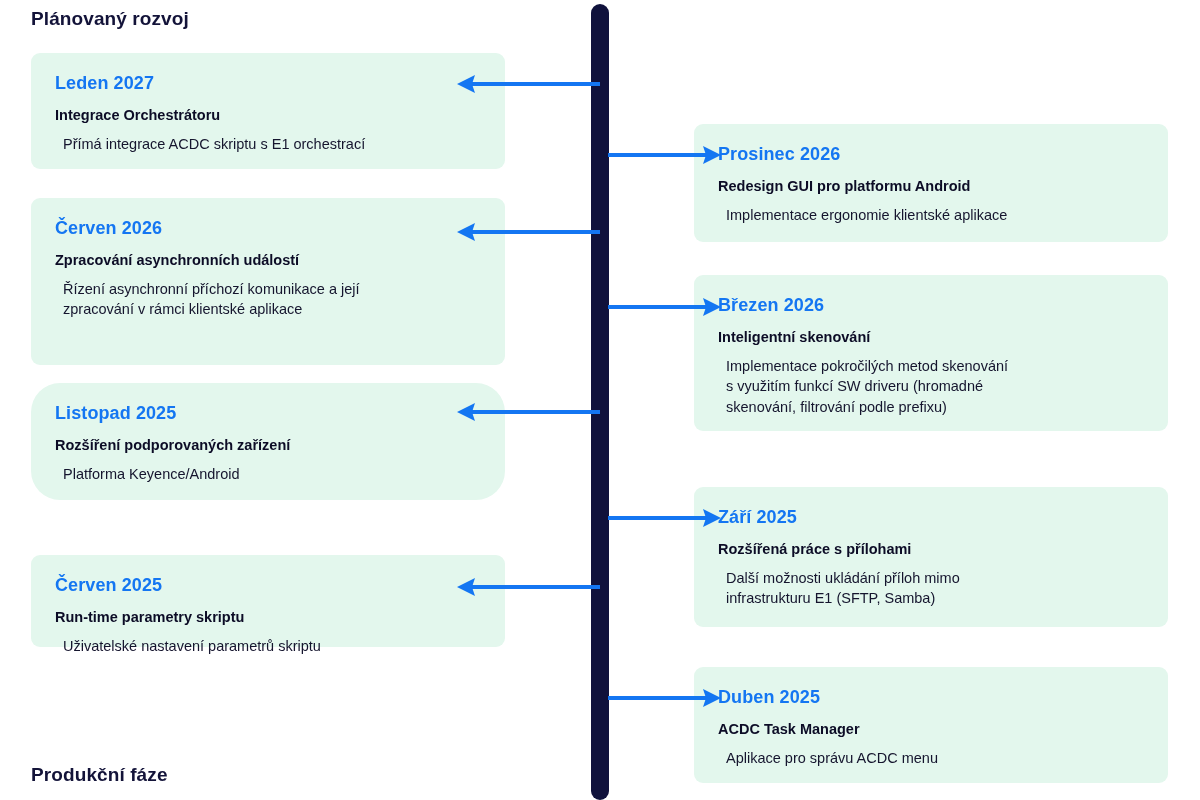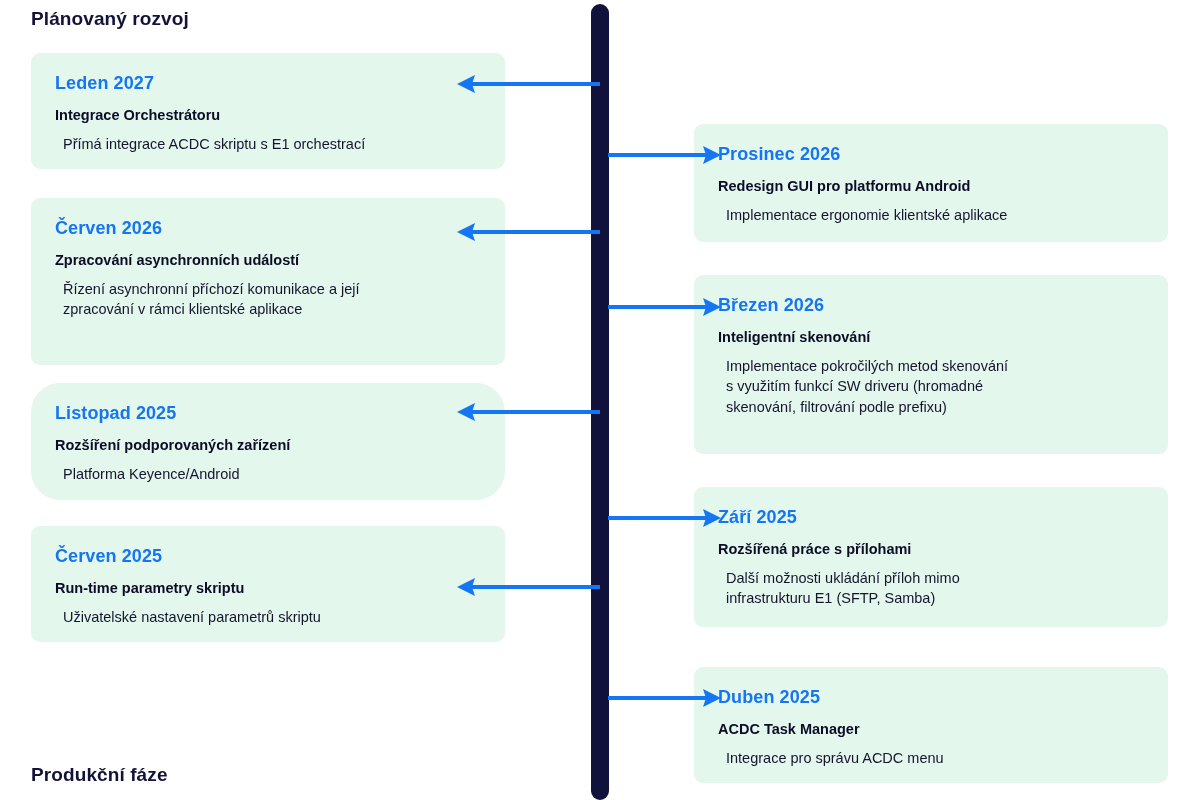--- a/index.html
+++ b/index.html
@@ -106,51 +106,51 @@
     <div class="card-desc">Řízení asynchronní příchozí komunikace a její
 zpracování v rámci klientské aplikace</div>
   </div>
 
   <div class="card left" style="top:383px; height:117px;border-radius:29px;">
     <div class="card-date">Listopad 2025</div>
     <div class="card-title">Rozšíření podporovaných zařízení</div>
     <div class="card-desc">Platforma Keyence/Android</div>
   </div>
 
-  <div class="card left" style="top:526px; height:116px;">
+  <div class="card left" style="top:555px; height:92px;">
     <div class="card-date">Červen 2025</div>
     <div class="card-title">Run-time parametry skriptu</div>
     <div class="card-desc">Uživatelské nastavení parametrů skriptu</div>
   </div>
 
   <div class="card right" style="top:124px; height:118px;">
     <div class="card-date">Prosinec 2026</div>
     <div class="card-title">Redesign GUI pro platformu Android</div>
     <div class="card-desc">Implementace ergonomie klientské aplikace</div>
   </div>
 
-  <div class="card right" style="top:275px; height:179px;">
+  <div class="card right" style="top:275px; height:156px;">
     <div class="card-date">Březen 2026</div>
     <div class="card-title">Inteligentní skenování</div>
     <div class="card-desc">Implementace pokročilých metod skenování
 s využitím funkcí SW driveru (hromadné
 skenování, filtrování podle prefixu)</div>
   </div>
 
   <div class="card right" style="top:487px; height:140px;">
     <div class="card-date">Září 2025</div>
     <div class="card-title">Rozšířená práce s přílohami</div>
     <div class="card-desc">Další možnosti ukládání příloh mimo
 infrastrukturu E1 (SFTP, Samba)</div>
   </div>
 
   <div class="card right" style="top:667px; height:116px;">
     <div class="card-date">Duben 2025</div>
     <div class="card-title">ACDC Task Manager</div>
-    <div class="card-desc">Integrace pro správu ACDC menu</div>
+    <div class="card-desc">Aplikace pro správu ACDC menu</div>
   </div>
 
   <div class="connector" style="left:456px; top:71px; width:144px;">
     <svg width="144" height="26" viewBox="0 0 144 26">
       <line x1="16" y1="13" x2="144" y2="13" stroke="#1476f2" stroke-width="4"></line>
       <path d="M1 13 L19 4 L16 13 L19 22 Z" fill="#1476f2"></path>
     </svg>
   </div>
 
   <div class="connector" style="left:456px; top:219px; width:144px;">

